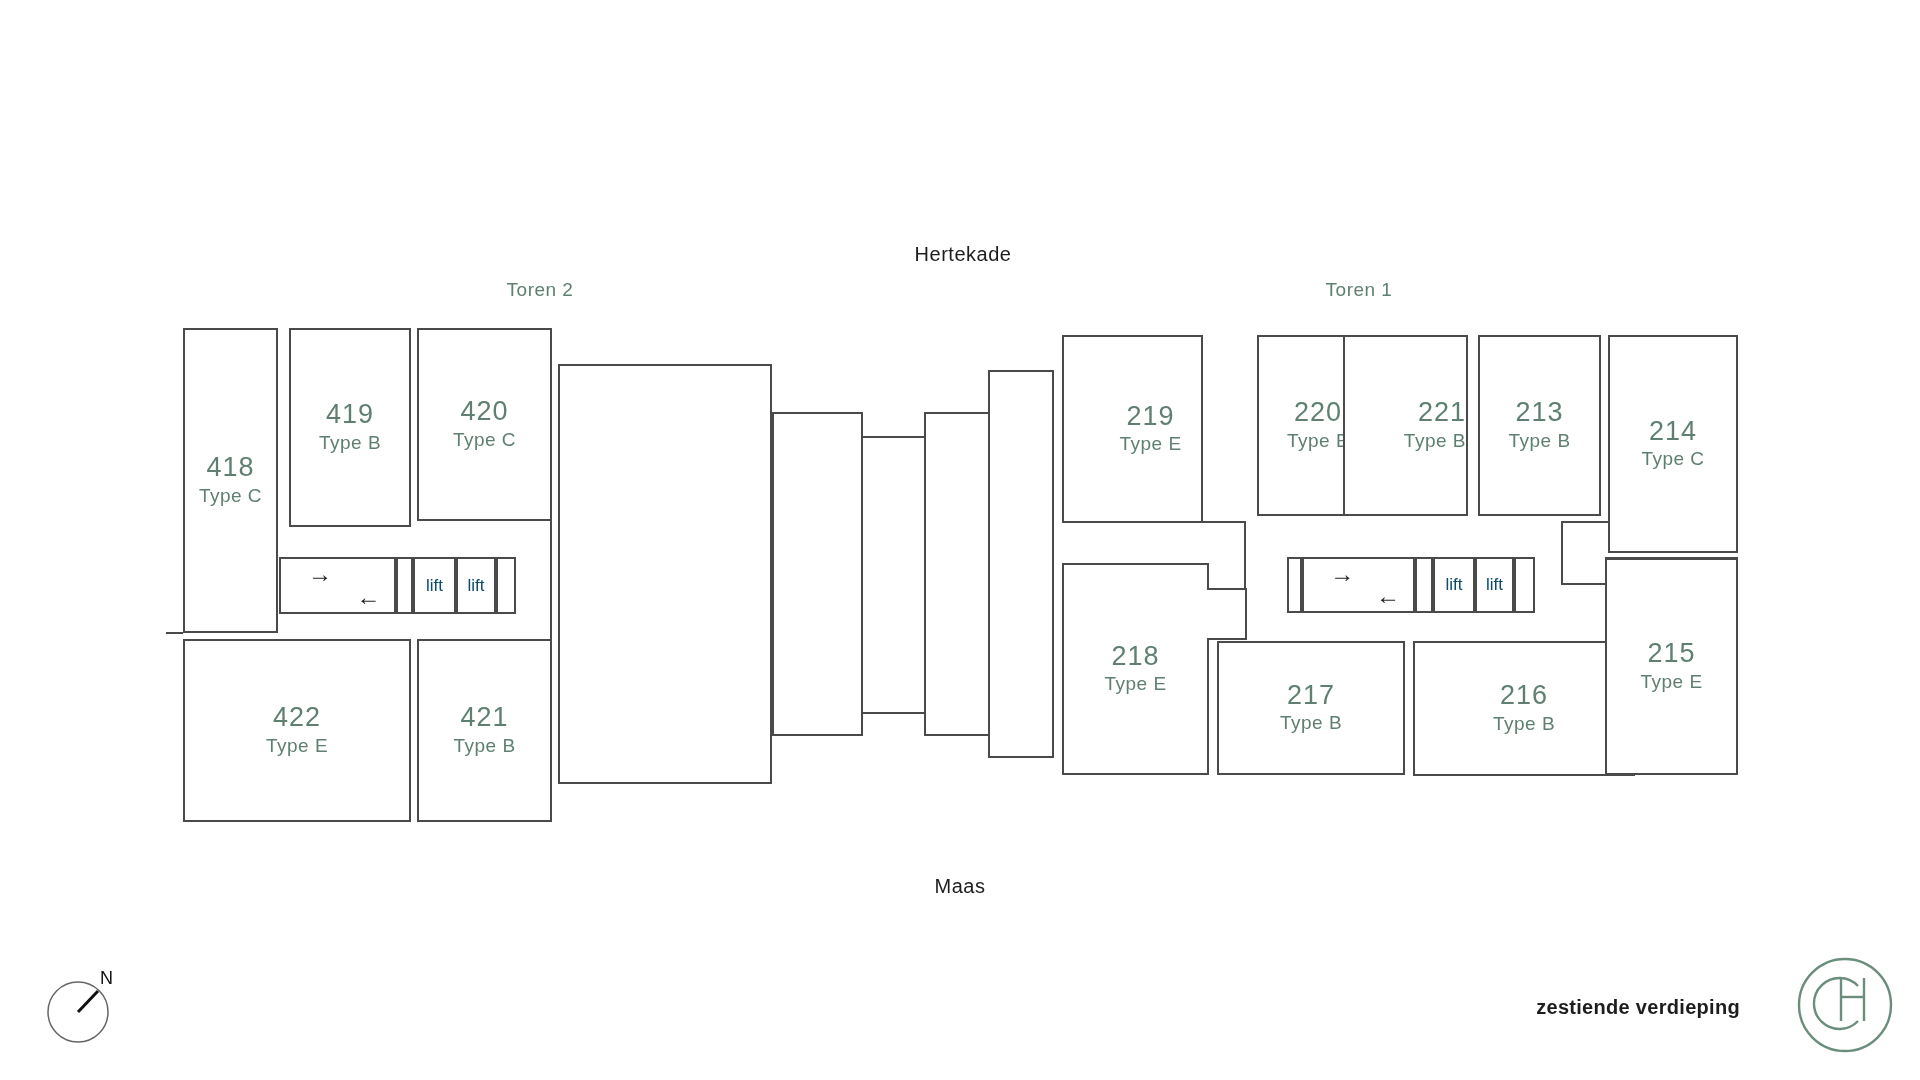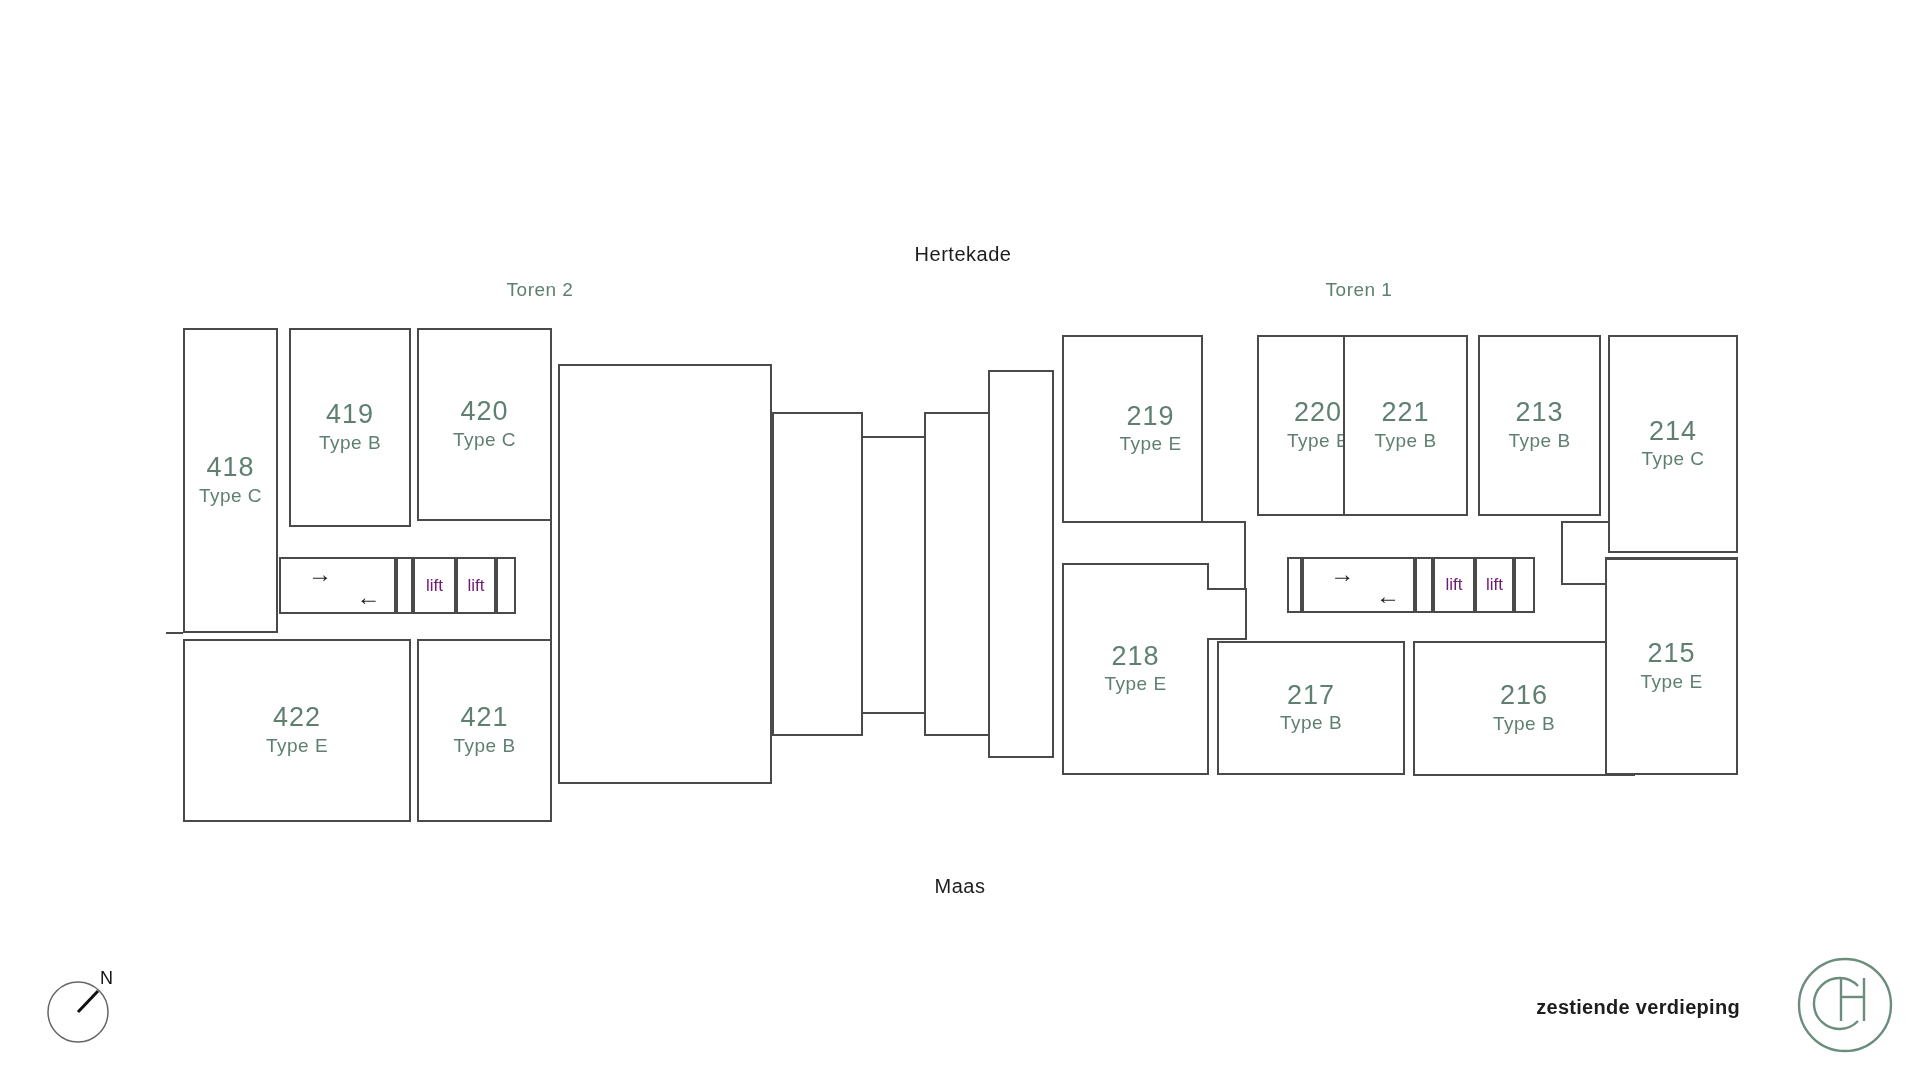--- a/index.html
+++ b/index.html
@@ -5,21 +5,21 @@
   html,body{margin:0;padding:0;background:#ffffff;}
   body{font-family:"Liberation Sans","DejaVu Sans",sans-serif;}
   .plan{position:relative;width:1920px;height:1080px;background:#fff;overflow:hidden;border-radius:11px;}
 
   
   .room,.cell{position:absolute;box-sizing:border-box;border:2px solid #4a4a4a;background:#fff;
               display:flex;flex-direction:column;align-items:center;justify-content:center;text-align:center;}
   .cell{border-width:2px;}
   .num{font-size:27px;letter-spacing:1px;color:#5f8070;line-height:1.1;}
   .typ{font-size:19px;letter-spacing:.5px;color:#5f8070;line-height:1.2;margin-top:2px;}
-  .lift-label{font-size:17px;color:#701a75;}
+  .lift-label{font-size:17px;color:#0c4a6e;}
 
   
   .bridge{position:absolute;box-sizing:border-box;border-top:2px solid #4a4a4a;border-bottom:2px solid #4a4a4a;background:#fff;}
 
   
   .wall{position:absolute;background:#4a4a4a;}
 
   
   .stair{overflow:hidden;}
   .arrow{position:absolute;font-size:24px;color:#1d1d1d;line-height:1;}
@@ -96,21 +96,21 @@
   <div class="room" style="left:988px;top:370px;width:66px;height:388px;"></div>
 
   <div class="room z1" style="left:1062px;top:335px;width:141px;height:188px;padding-left:36px;">
     <div class="num">219</div>
     <div class="typ">Type E</div>
   </div>
   <div class="room z1" style="left:1213px;top:335px;width:122px;height:181px;margin-left:44px;">
     <div class="num">220</div>
     <div class="typ">Type B</div>
   </div>
-  <div class="room z1" style="left:1343px;top:335px;width:125px;height:181px;">
+  <div class="room z1" style="left:1343px;top:335px;width:125px;height:181px;align-items:flex-end;">
     <div class="num">221</div>
     <div class="typ">Type B</div>
   </div>
   <div class="room z1" style="left:1478px;top:335px;width:123px;height:181px;">
     <div class="num">213</div>
     <div class="typ">Type B</div>
   </div>
   <div class="room z1" style="left:1608px;top:335px;width:130px;height:218px;">
     <div class="num">214</div>
     <div class="typ">Type C</div>

